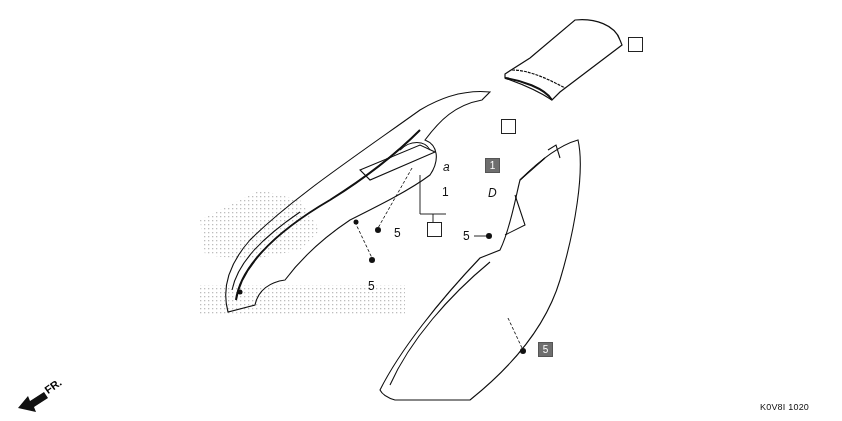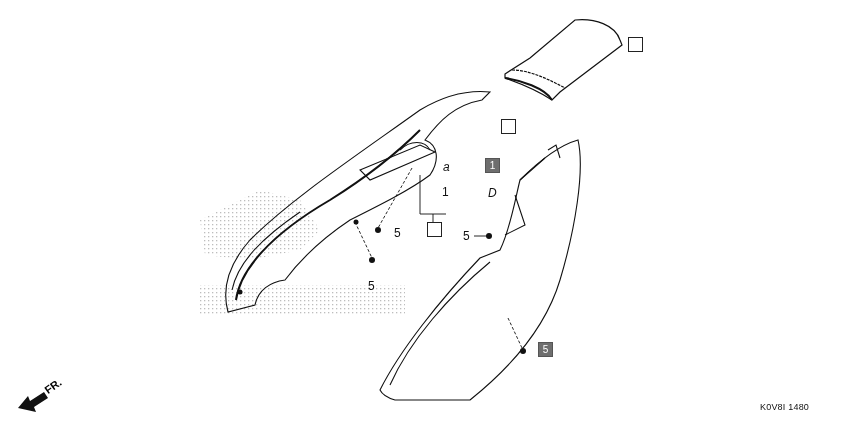--- a/index.html
+++ b/index.html
@@ -88,14 +88,14 @@
 
   <div class="box" style="left:628px;top:37px;"></div>
   <div class="box" style="left:501px;top:119px;"></div>
   <div class="box" style="left:427px;top:222px;"></div>
 
   <div class="fbox" style="left:485px;top:158px;">1</div>
   <div class="fbox" style="left:538px;top:342px;">5</div>
 
   <span class="fr">FR.</span>
 
-  <span class="code">K0V8I 1480</span>
+  <span class="code">K0V8I 1020</span>
 </div>
 
 </body></html>

